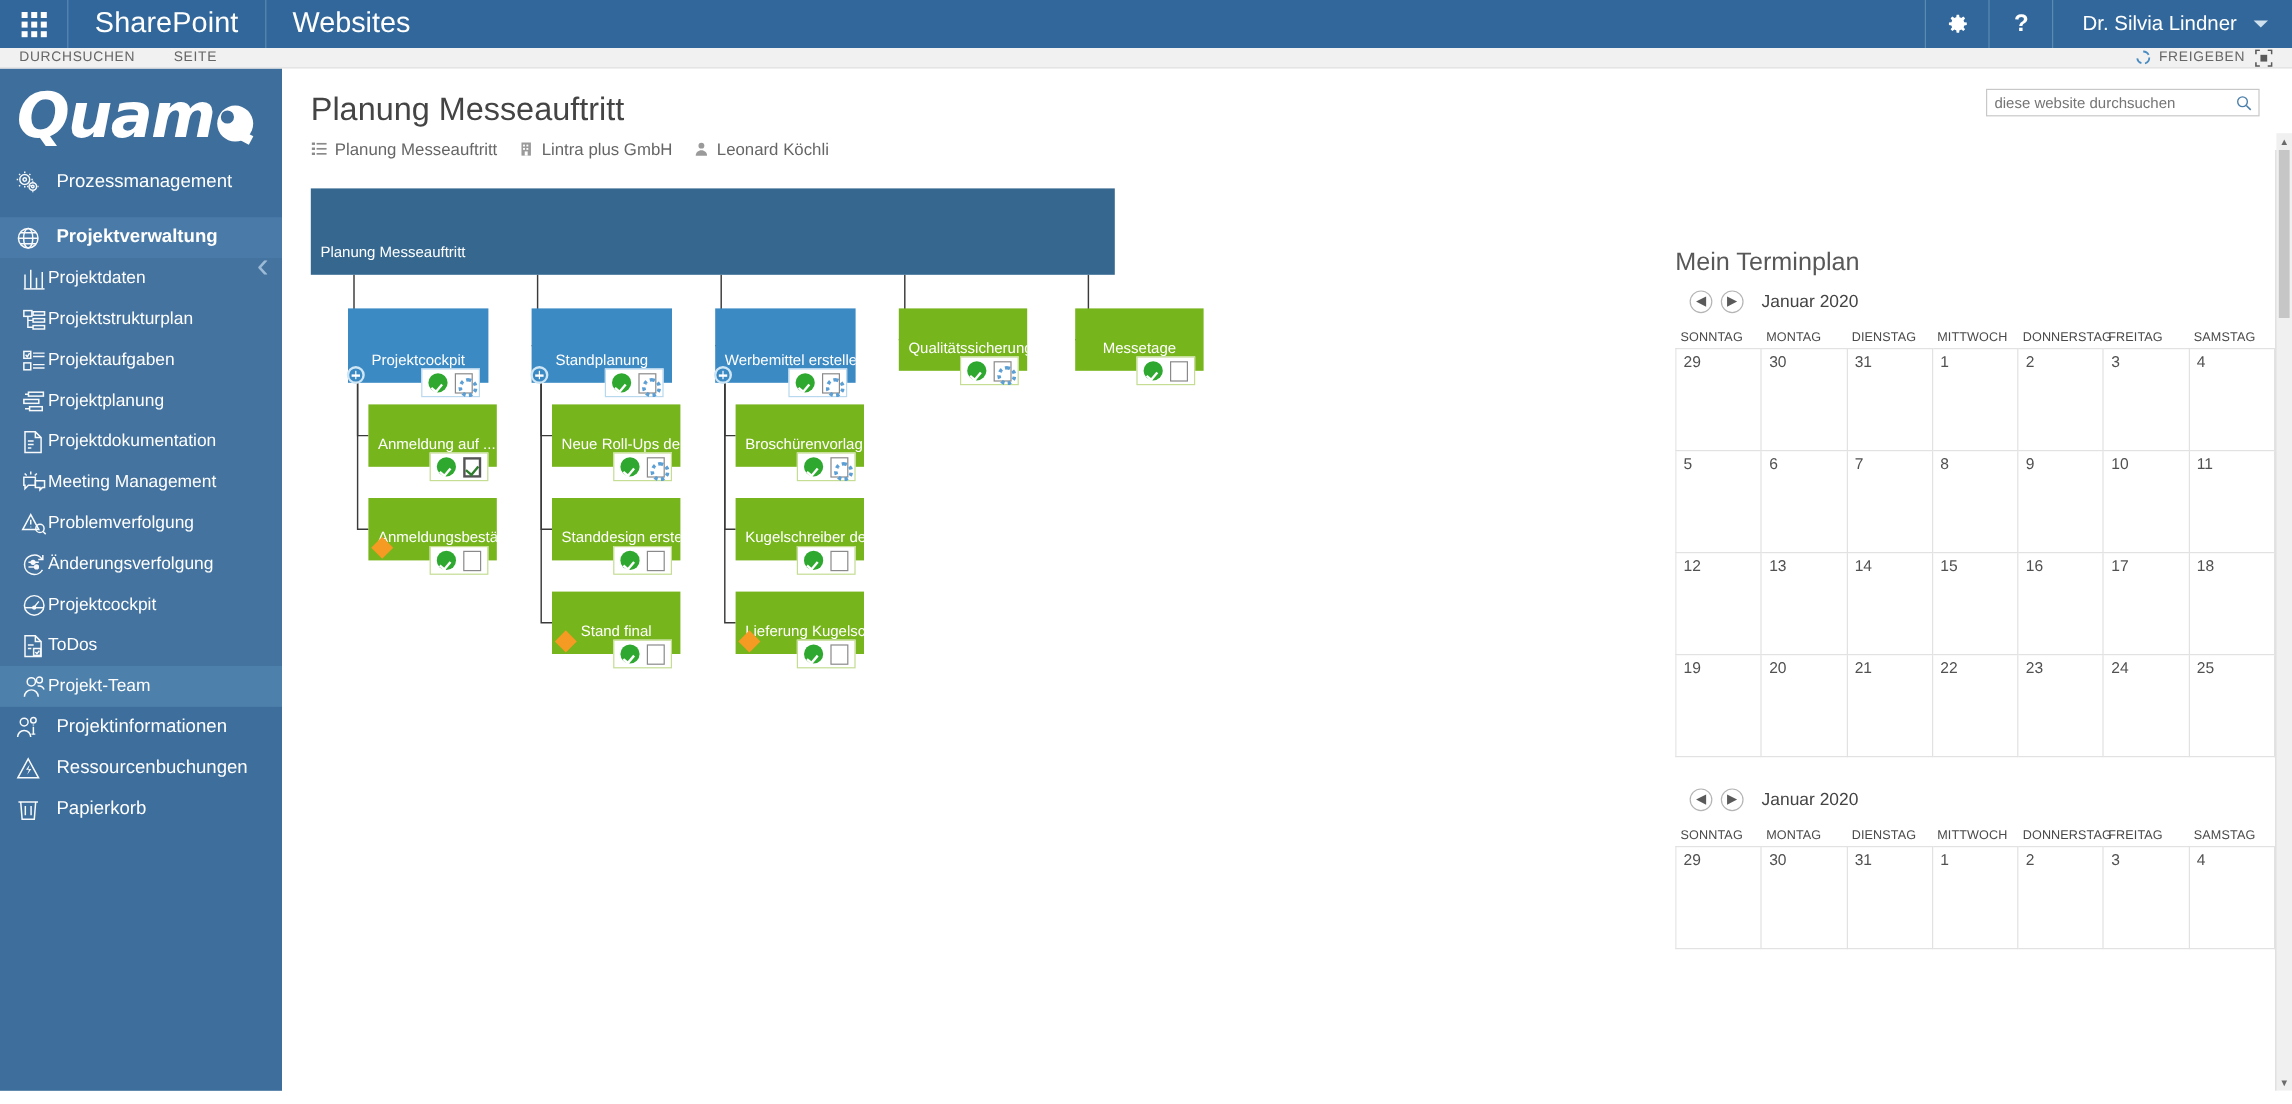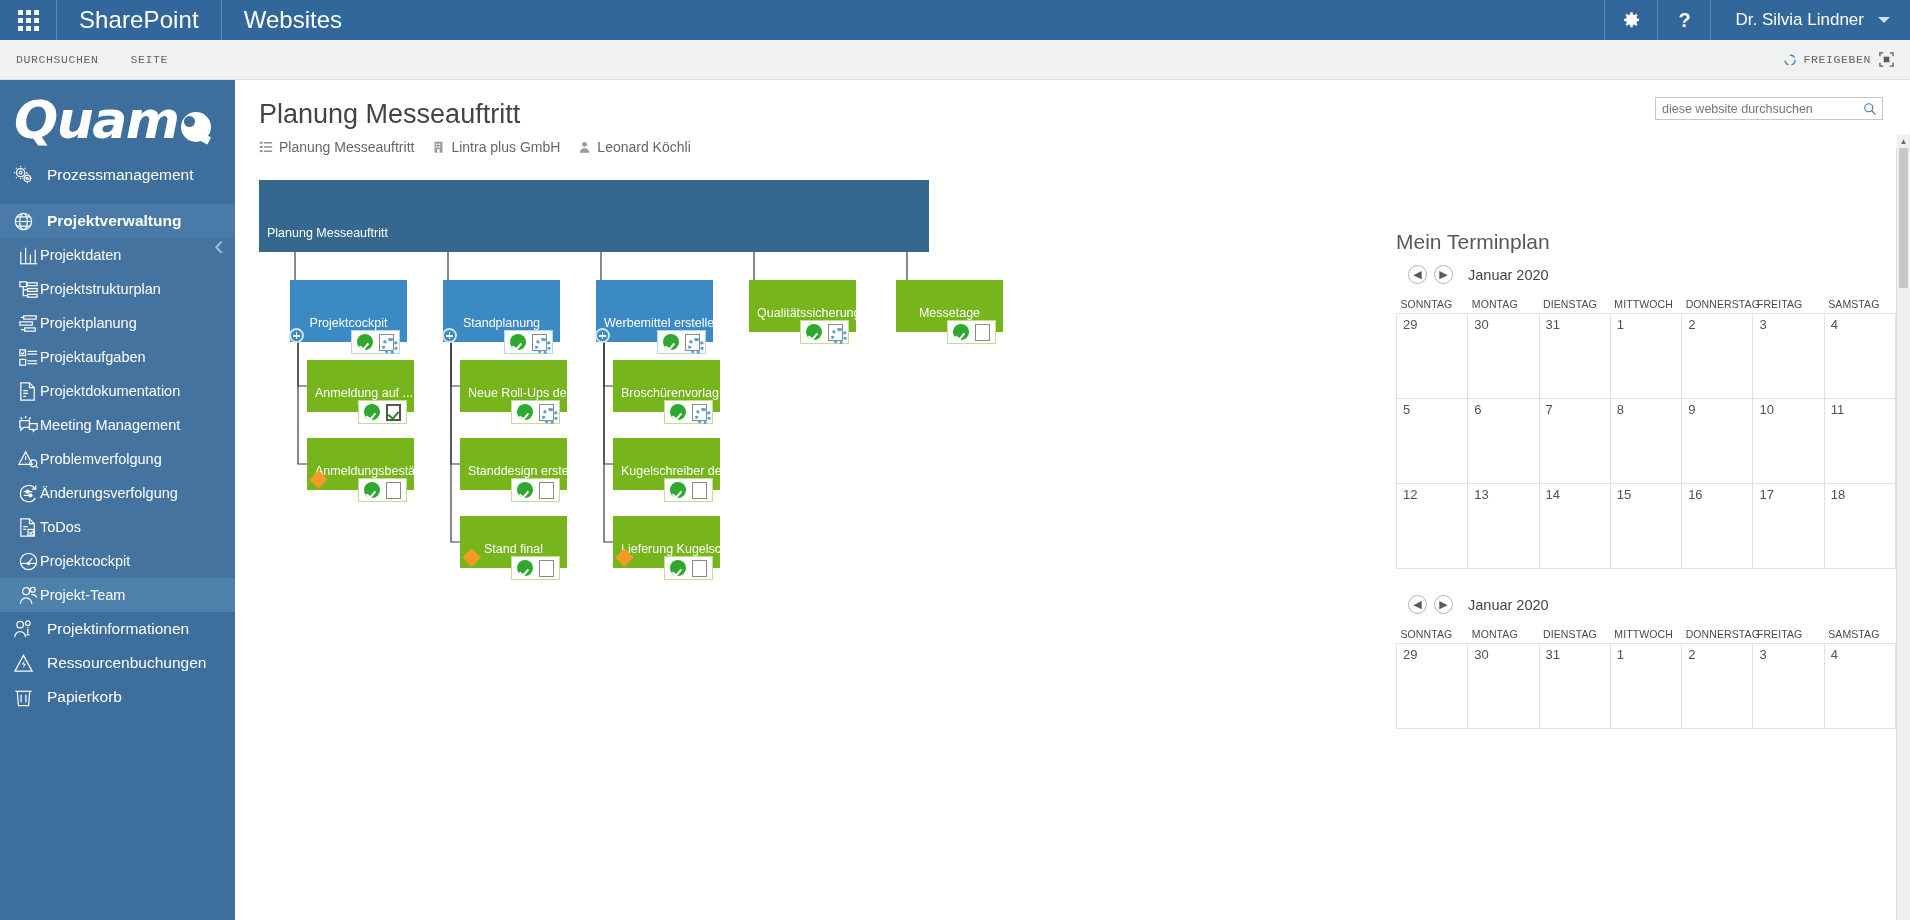--- a/index.html
+++ b/index.html
@@ -46,22 +46,22 @@
     padding: 0 20px 0 24px; border-left: 1px solid #5b8ab3;
     font-size: 17px; cursor: pointer;
   }
   .chev-down {
     width: 0; height: 0; border-left: 6px solid transparent;
     border-right: 6px solid transparent; border-top: 6px solid #cfe0ee;
   }
 
   
   #ribbon {
-    height: 40px; background: #f1f1f1; border-bottom: 1px solid #e0e0e0;
-    display: flex; align-items: center; position: relative; z-index: 40; font-family: Liberation Mono, monospace;
+    height: 17px; background: #f1f1f1; border-bottom: 1px solid #e0e0e0;
+    display: flex; align-items: center; position: relative; z-index: 40;
   }
   .ribbon-tabs { display: flex; align-items: center; }
   .ribbon-tab {
     font-size: 11.5px; color: #666; letter-spacing: .6px;
     padding: 0 16px; cursor: pointer;
   }
   .ribbon-right {
     margin-left: auto; display: flex; align-items: center;
     gap: 8px; padding-right: 16px;
   }
@@ -388,39 +388,39 @@
               <rect x="11" y="17" width="10" height="3"></rect>
             <path d="M6.5 9v9.5h4.5M6.5 12.5H11"></path>
           </svg>
         </span>
         <span>Projektstrukturplan</span>
       </div>
 
       <div class="nav-item">
         <span class="nav-ico">
           <svg viewBox="0 0 24 24" fill="none" stroke="#fff" stroke-width="1.3">
+            <rect x="3" y="4" width="6" height="6"></rect>
+              <path d="M4.5 7l1.5 1.6L8 5.5"></path>
+            <rect x="3" y="14" width="6" height="6"></rect>
+            <path d="M11 5.5h10M11 8.5h10M11 15.5h10M11 18.5h10"></path>
+          </svg>
+        </span>
+        <span>Projektaufgaben</span>
+      </div>
+
+      <div class="nav-item">
+        <span class="nav-ico">
+          <svg viewBox="0 0 24 24" fill="none" stroke="#fff" stroke-width="1.3">
             <rect x="7" y="4" width="13" height="3.4"></rect>
             <rect x="3" y="10.3" width="13" height="3.4"></rect>
             <rect x="8" y="16.6" width="11" height="3.4"></rect>
             <path d="M4 5.7h3M4 18.3h4"></path>
           </svg>
         </span>
         <span>Projektplanung</span>
-      </div>
-
-      <div class="nav-item">
-        <span class="nav-ico">
-          <svg viewBox="0 0 24 24" fill="none" stroke="#fff" stroke-width="1.3">
-            <rect x="3" y="4" width="6" height="6"></rect>
-              <path d="M4.5 7l1.5 1.6L8 5.5"></path>
-            <rect x="3" y="14" width="6" height="6"></rect>
-            <path d="M11 5.5h10M11 8.5h10M11 15.5h10M11 18.5h10"></path>
-          </svg>
-        </span>
-        <span>Projektaufgaben</span>
       </div>
 
       <div class="nav-item">
         <span class="nav-ico">
           <svg viewBox="0 0 24 24" fill="none" stroke="#fff" stroke-width="1.3">
             <path d="M4 3h9l5 5v13H4z"></path>
               <path d="M13 3v5h5"></path>
             <path d="M6.5 11h5M6.5 14h5M6.5 17h3"></path>
           </svg>
         </span>
@@ -459,40 +459,40 @@
               <circle cx="11" cy="10" r="1.6" fill="#fff"></circle>
             <circle cx="14" cy="14" r="1.6" fill="#fff"></circle>
           </svg>
         </span>
         <span>Änderungsverfolgung</span>
       </div>
 
       <div class="nav-item">
         <span class="nav-ico">
           <svg viewBox="0 0 24 24" fill="none" stroke="#fff" stroke-width="1.3">
+            <circle cx="12" cy="12" r="8.5"></circle>
+            <path d="M3.8 14h16.4"></path>
+              <path d="M12 13.5L16 8.5"></path>
+            <circle cx="12" cy="14" r="1.2" fill="#fff"></circle>
+          </svg>
+        </span>
+        <span>Projektcockpit</span>
+      </div>
+
+      <div class="nav-item">
+        <span class="nav-ico">
+          <svg viewBox="0 0 24 24" fill="none" stroke="#fff" stroke-width="1.3">
             <path d="M4 3h9l5 5v13H4z"></path>
               <path d="M13 3v5h5"></path>
             <path d="M6.5 11h5M6.5 14h3"></path>
             <rect x="11.5" y="14" width="6" height="6"></rect>
               <path d="M13 17l1.4 1.5 2-2.5"></path>
           </svg>
         </span>
         <span>ToDos</span>
-      </div>
-
-      <div class="nav-item">
-        <span class="nav-ico">
-          <svg viewBox="0 0 24 24" fill="none" stroke="#fff" stroke-width="1.3">
-            <circle cx="12" cy="12" r="8.5"></circle>
-            <path d="M3.8 14h16.4"></path>
-              <path d="M12 13.5L16 8.5"></path>
-            <circle cx="12" cy="14" r="1.2" fill="#fff"></circle>
-          </svg>
-        </span>
-        <span>Projektcockpit</span>
       </div>
 
       <div class="nav-item hl">
         <span class="nav-ico">
           <svg viewBox="0 0 24 24" fill="none" stroke="#fff" stroke-width="1.3">
             <circle cx="9.5" cy="7.5" r="3.6"></circle>
             <path d="M3.5 20.5a6 6 0 0112 0"></path>
             <circle cx="16.5" cy="6" r="2.6"></circle>
             <path d="M15 11.2a5 5 0 015.6 3"></path>
           </svg>
@@ -755,20 +755,29 @@
               </tr>
               <tr>
                 <td>12</td>
                 <td>13</td>
                 <td>14</td>
                 <td>15</td>
                 <td>16</td>
                 <td>17</td>
                 <td>18</td>
               </tr>
+              <tr>
+                <td>19</td>
+                <td>20</td>
+                <td>21</td>
+                <td>22</td>
+                <td>23</td>
+                <td>24</td>
+                <td>25</td>
+              </tr>
             </tbody>
           </table>
         </div>
         <div style="margin-bottom: 26px;">
           <div class="cal-nav">
             <div class="cal-arrow">◀</div>
             <div class="cal-arrow">▶</div>
             <div class="cal-month">Januar 2020</div>
           </div>
           <table class="cal">

